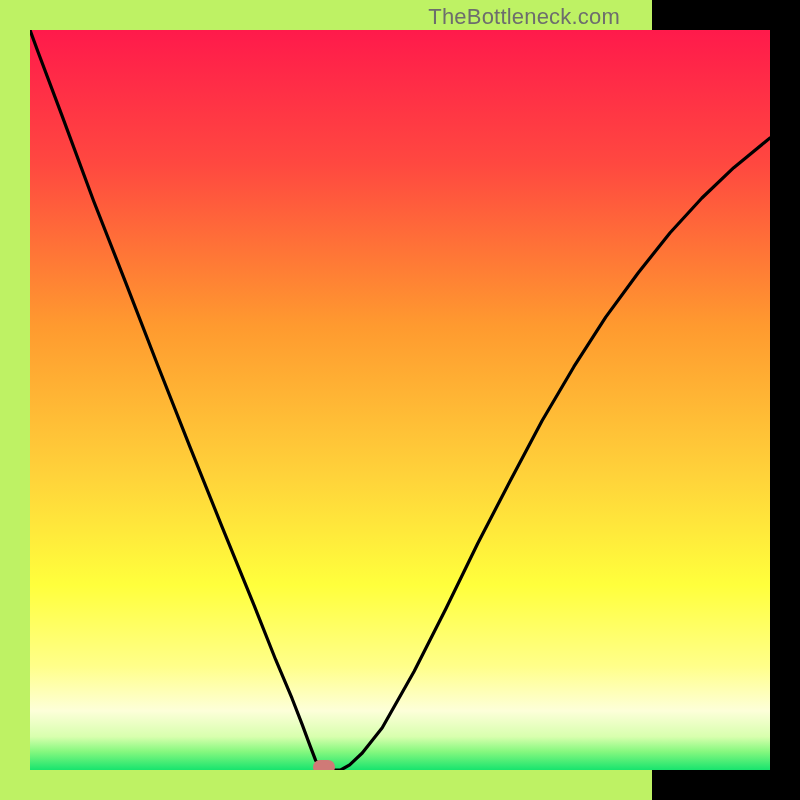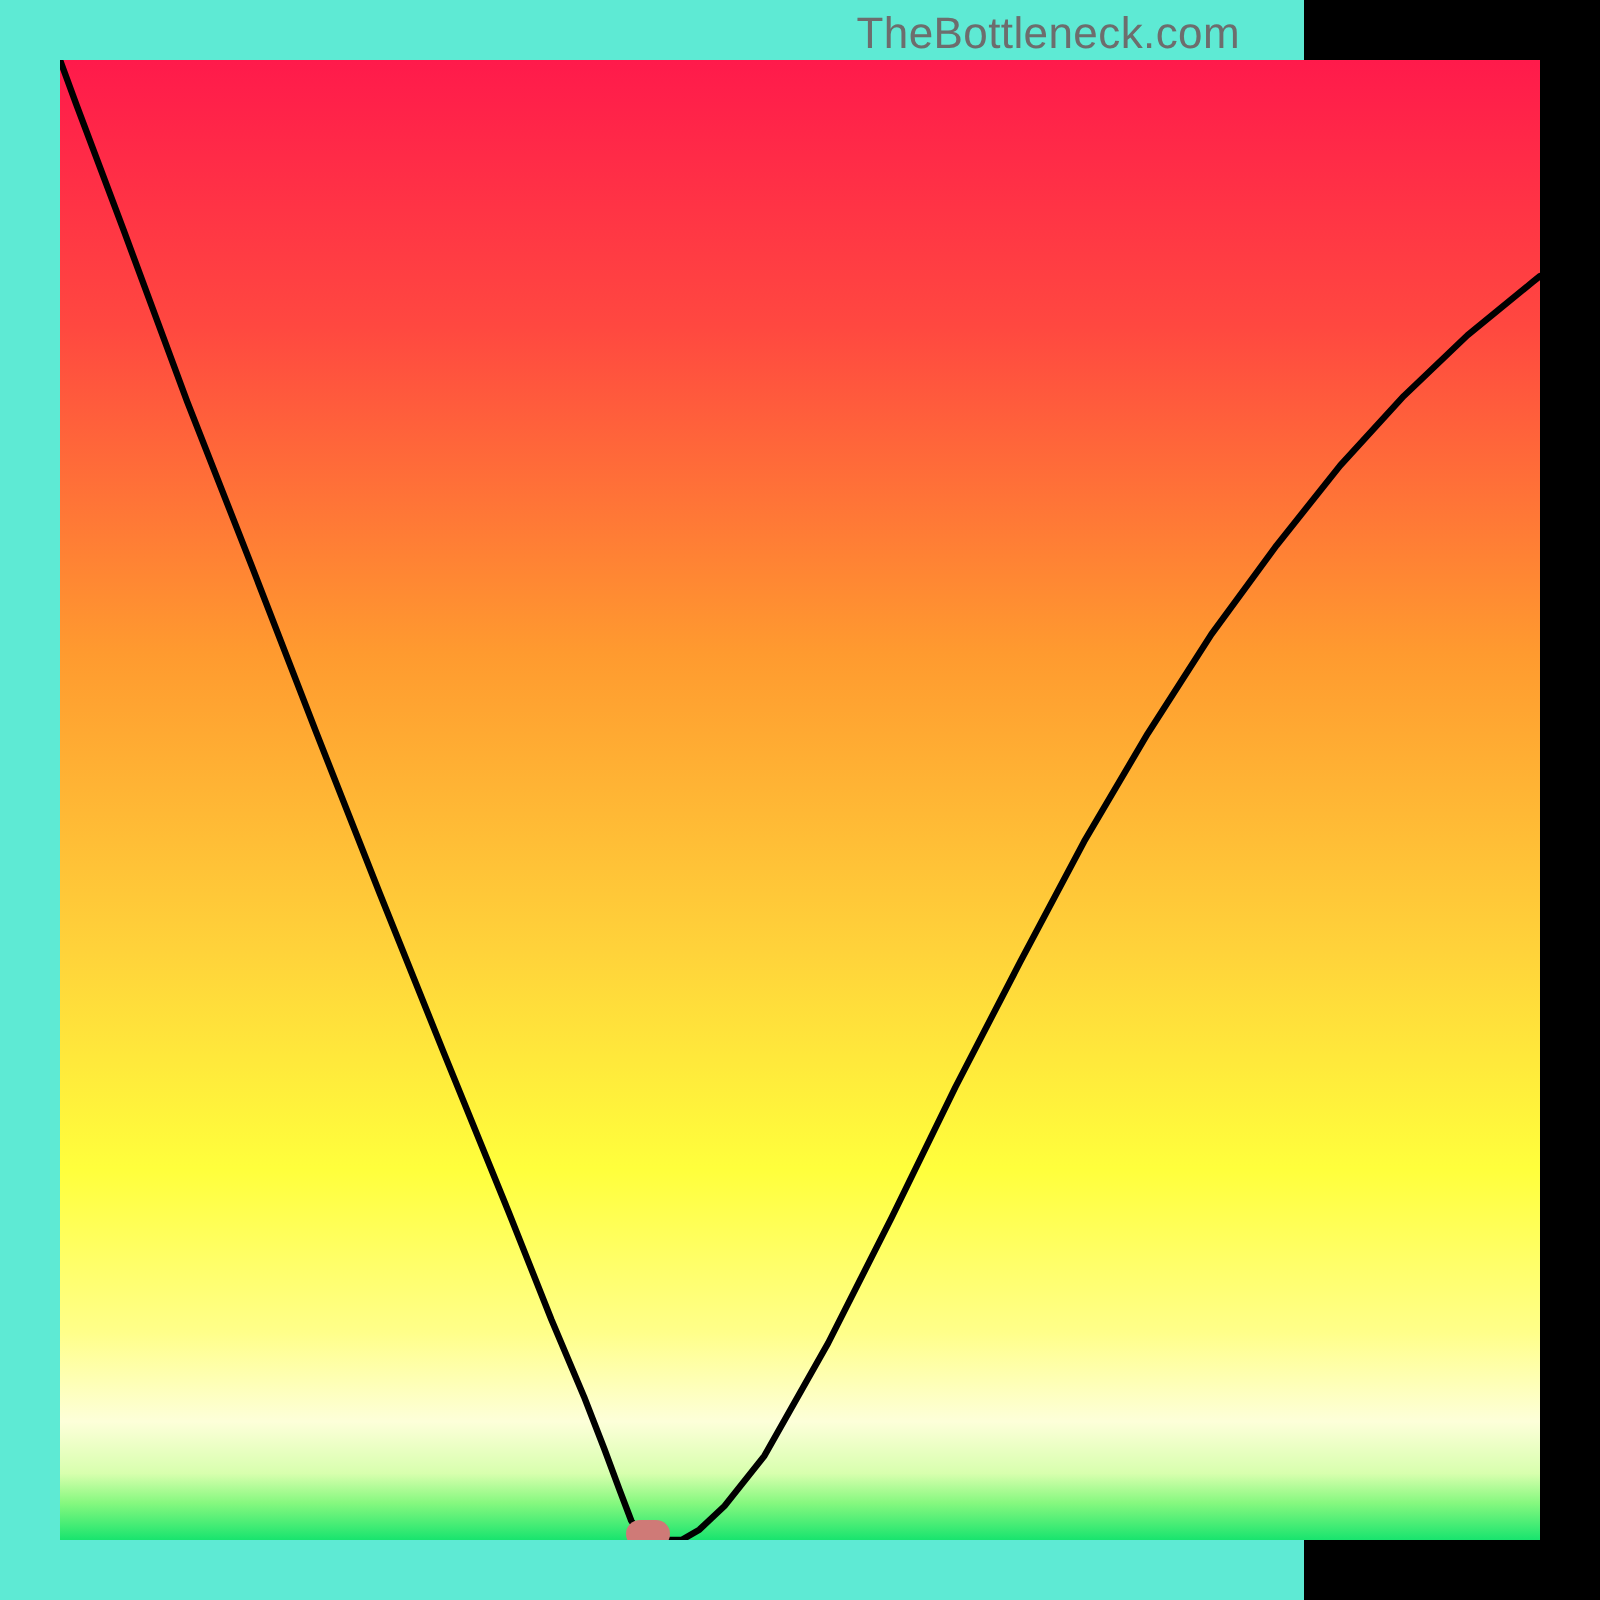--- a/index.html
+++ b/index.html
@@ -10,21 +10,21 @@
     background: #000;
     overflow: hidden;
     font-family: Arial, Helvetica, sans-serif;
   }
   .frame {
     position: absolute;
     left: 0;
     top: 0;
     width: 652px;
     height: 800px;
-    background: #5eead4;
+    background: #bef264;
   }
   .plot {
     position: absolute;
     left: 30px;
     top: 30px;
     width: 740px;
     height: 740px;
     overflow: hidden;
   }
   .gradient {

